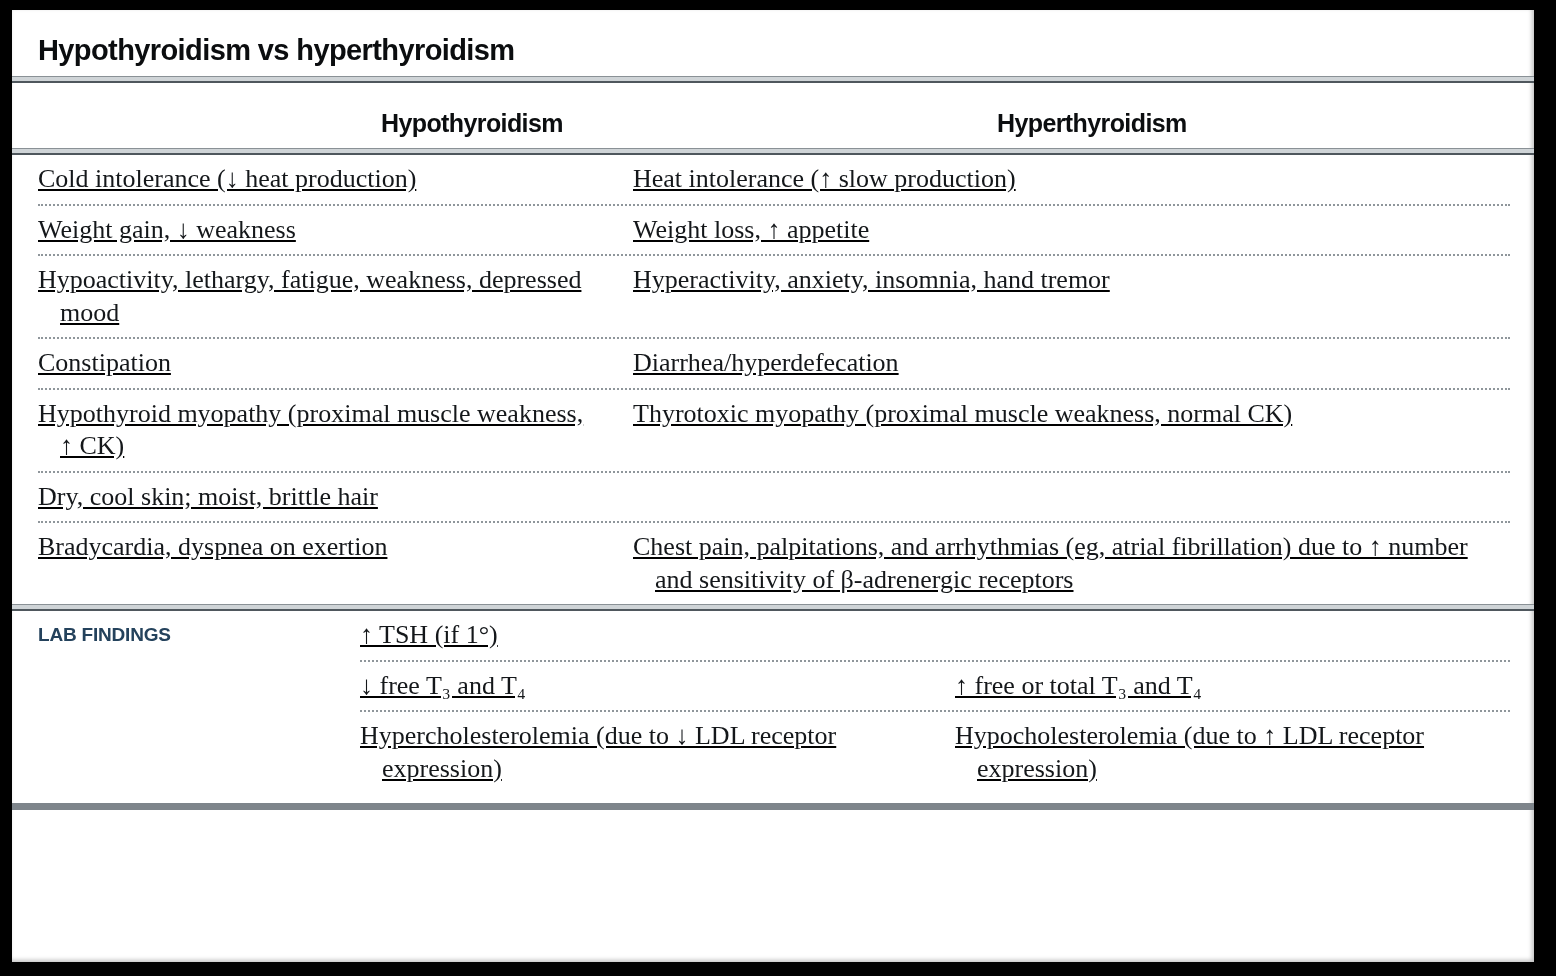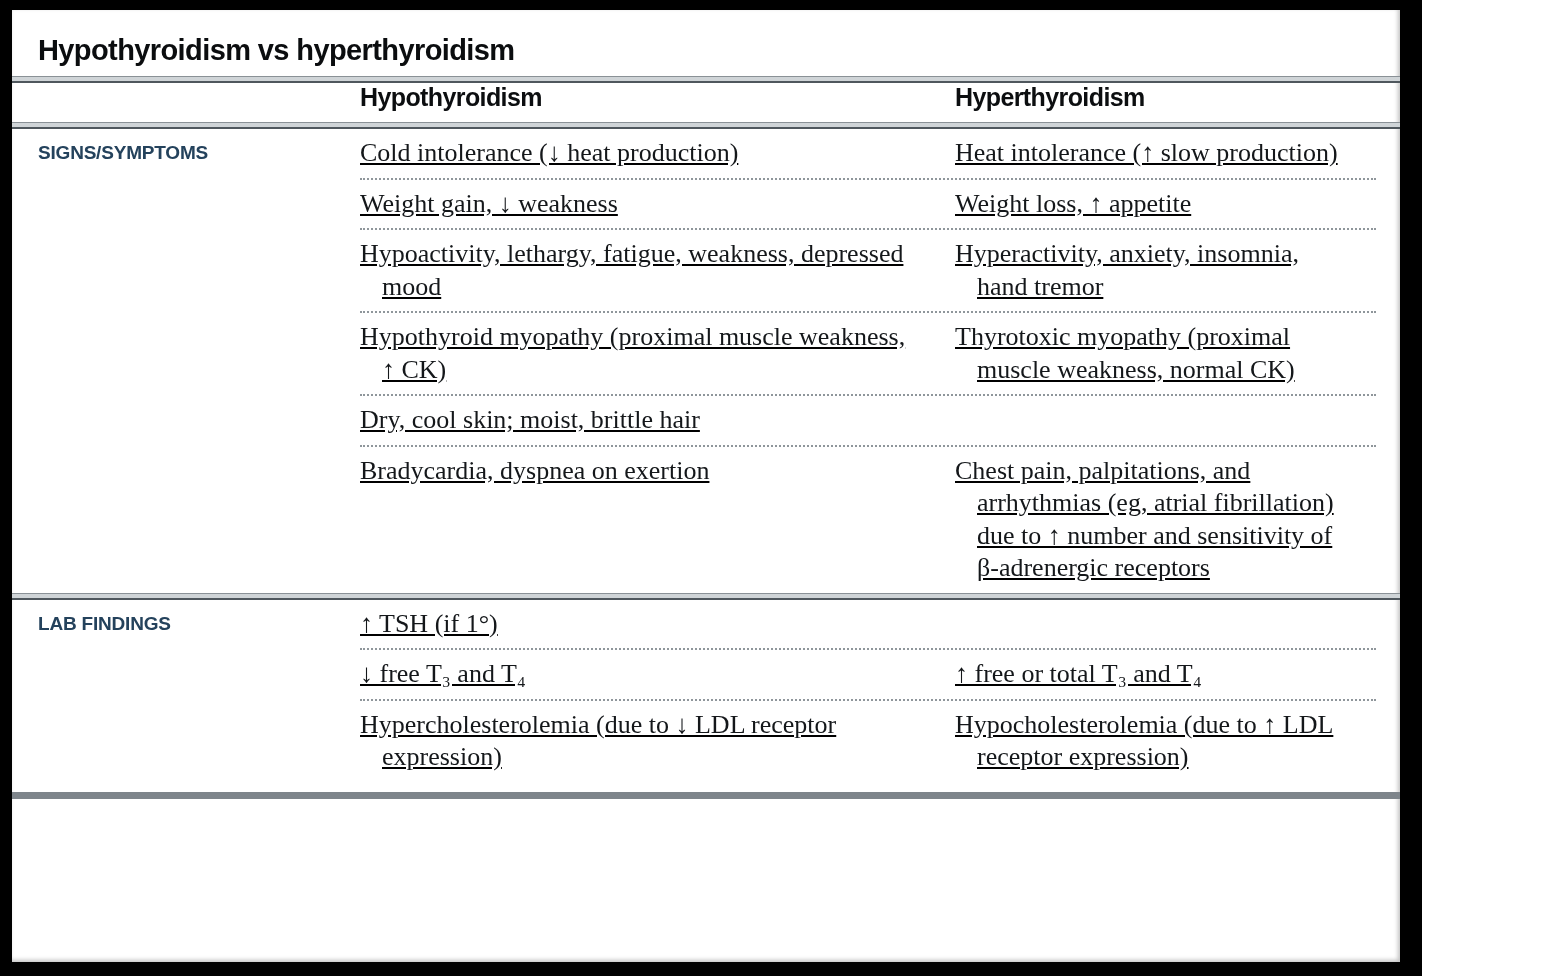--- a/index.html
+++ b/index.html
@@ -5,21 +5,21 @@
   html, body {
     margin: 0;
     padding: 0;
     width: 1556px;
     height: 976px;
     overflow: hidden;
     font-family: "Liberation Sans", sans-serif;
   }
   .frame {
     box-sizing: border-box;
-    width: 1422px;
+    width: 1556px;
     height: 976px;
     background: #000000;
     padding: 10px 22px 14px 12px;
   }
   .page {
     box-sizing: border-box;
     width: 100%;
     height: 100%;
     background: #ffffff;
     overflow: hidden;
@@ -35,21 +35,22 @@
   }
   .rule {
     height: 4px;
     background: #cfd4d7;
     border-top: 1px solid #8a9196;
     border-bottom: 2px solid #4f575d;
   }
   .header-grid {
     display: grid;
     grid-template-columns: 322px 595px 1fr;
-    padding: 0 24px 10px 26px;
+    padding: 26px 24px 10px 26px;
+    gap: 21px;
   }
   .col-header {
     font-family: "Liberation Sans", sans-serif;
     font-weight: bold;
     font-size: 25px;
     letter-spacing: -0.6px;
     color: #0c0e10;
   }
   .section-wrap {
     display: flex;
@@ -102,35 +103,36 @@
     <div class="rule"></div>
 
     <div class="header-grid">
       <div></div>
       <div class="col-header">Hypothyroidism</div>
       <div class="col-header">Hyperthyroidism</div>
     </div>
     <div class="rule"></div>
 
     <div class="section-wrap">
-      <div class="section-label-col">
-        <div class="section-label">SIGNS/SYMPTOMS</div>
-      </div>
       <div class="section-rows">
         <div class="row-grid">
           <div class="cell">Cold intolerance (↓ heat production)</div>
           <div class="cell">Heat intolerance (↑ slow production)</div>
         </div>
         <div class="row-grid">
           <div class="cell">Weight gain, ↓ weakness</div>
           <div class="cell">Weight loss, ↑ appetite</div>
         </div>
         <div class="row-grid">
           <div class="cell">Hypoactivity, lethargy, fatigue, weakness, depressed mood</div>
           <div class="cell">Hyperactivity, anxiety, insomnia, hand tremor</div>
+        </div>
+        <div class="row-grid">
+          <div class="cell">Constipation</div>
+          <div class="cell">Diarrhea/hyperdefecation</div>
         </div>
         <div class="row-grid">
           <div class="cell">Hypothyroid myopathy (proximal muscle weakness, ↑ CK)</div>
           <div class="cell">Thyrotoxic myopathy (proximal muscle weakness, normal CK)</div>
         </div>
         <div class="row-grid">
           <div class="cell">Dry, cool skin; moist, brittle hair</div>
         </div>
         <div class="row-grid">
           <div class="cell">Bradycardia, dyspnea on exertion</div>

